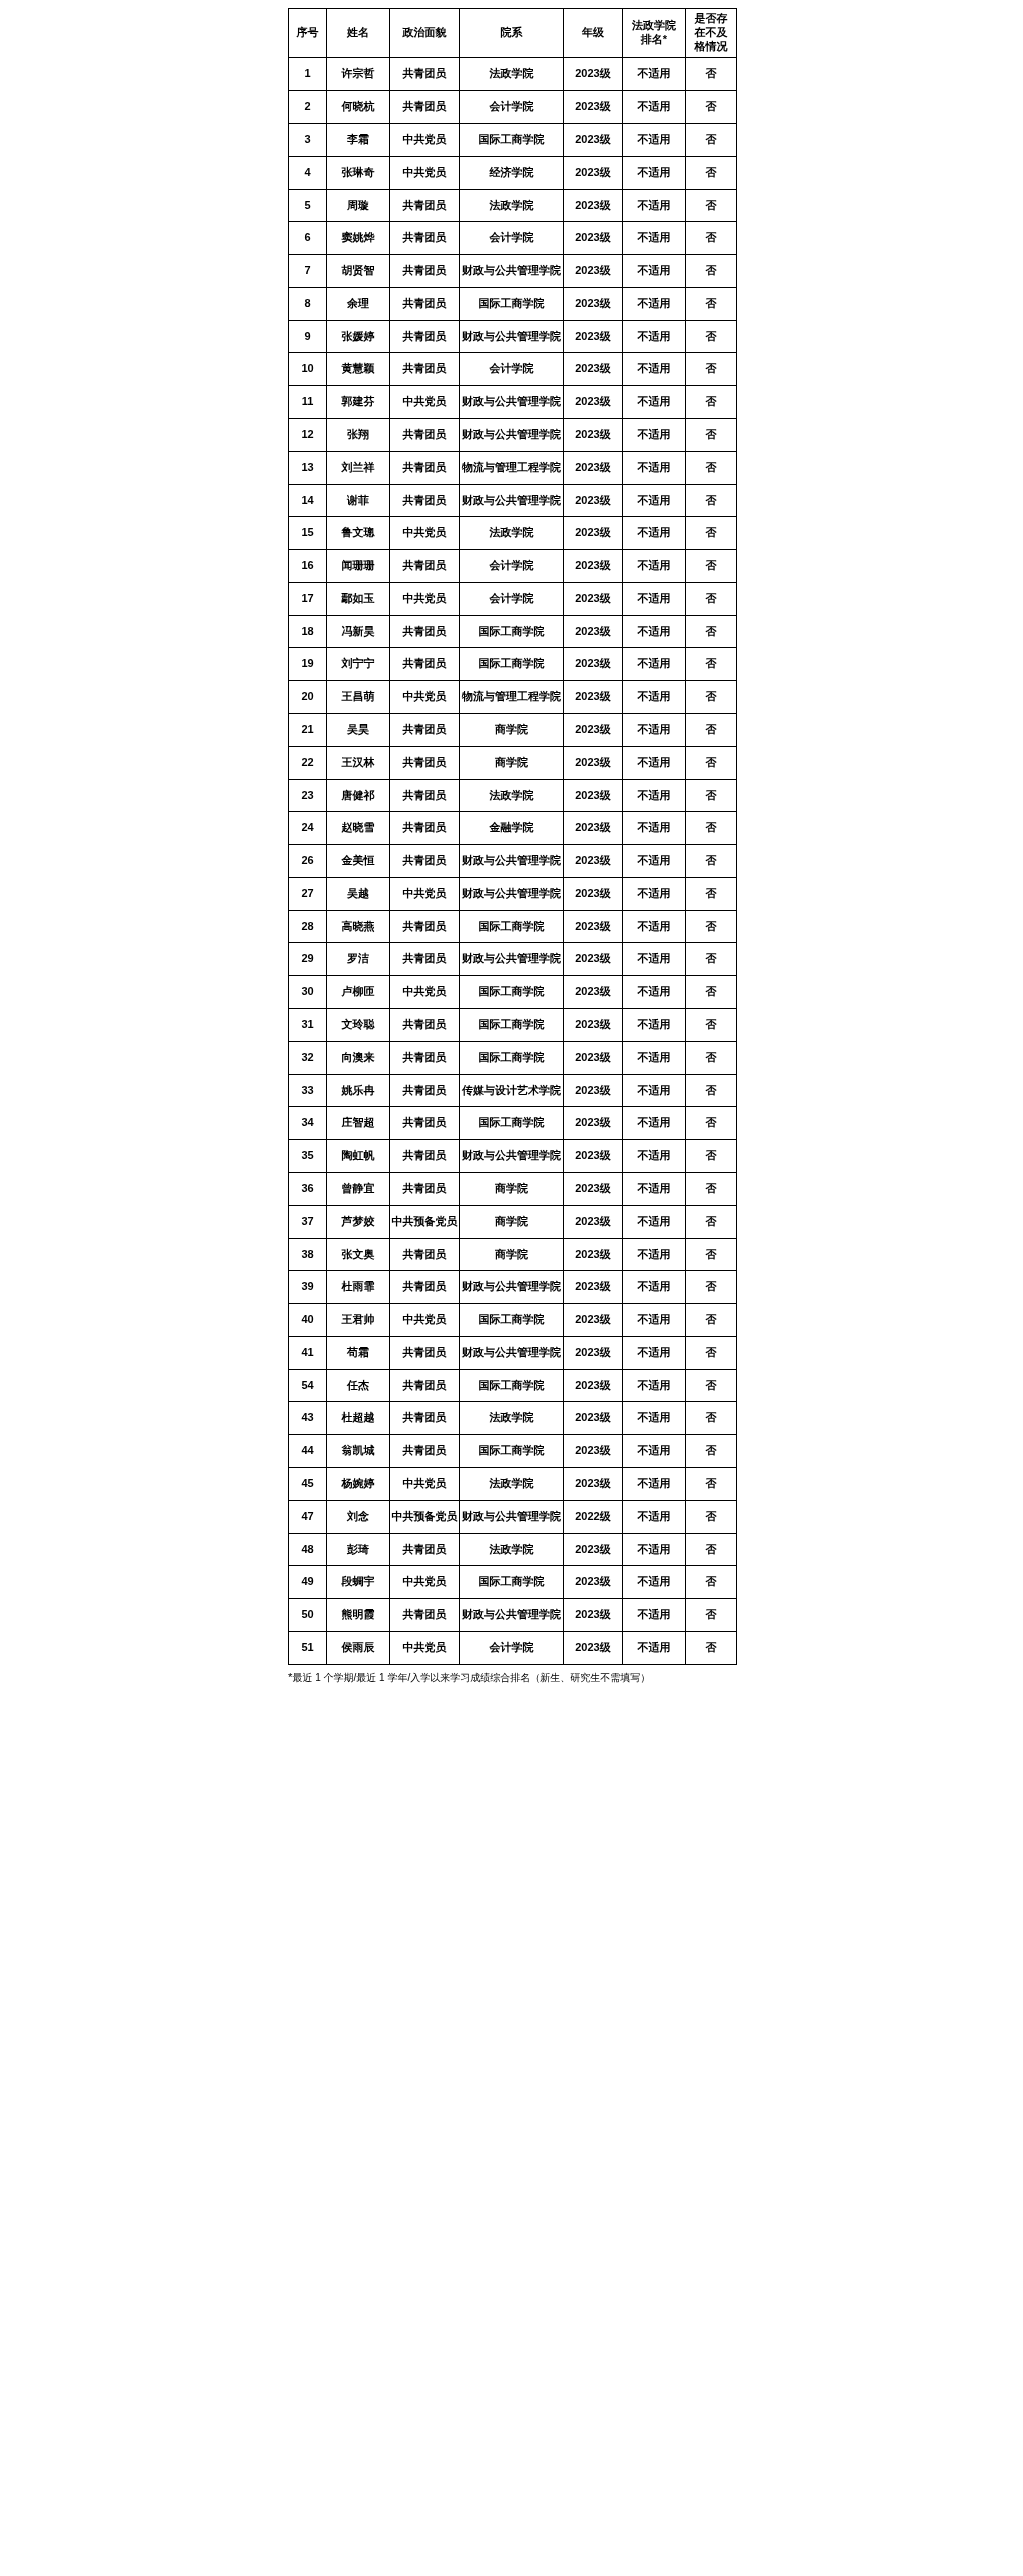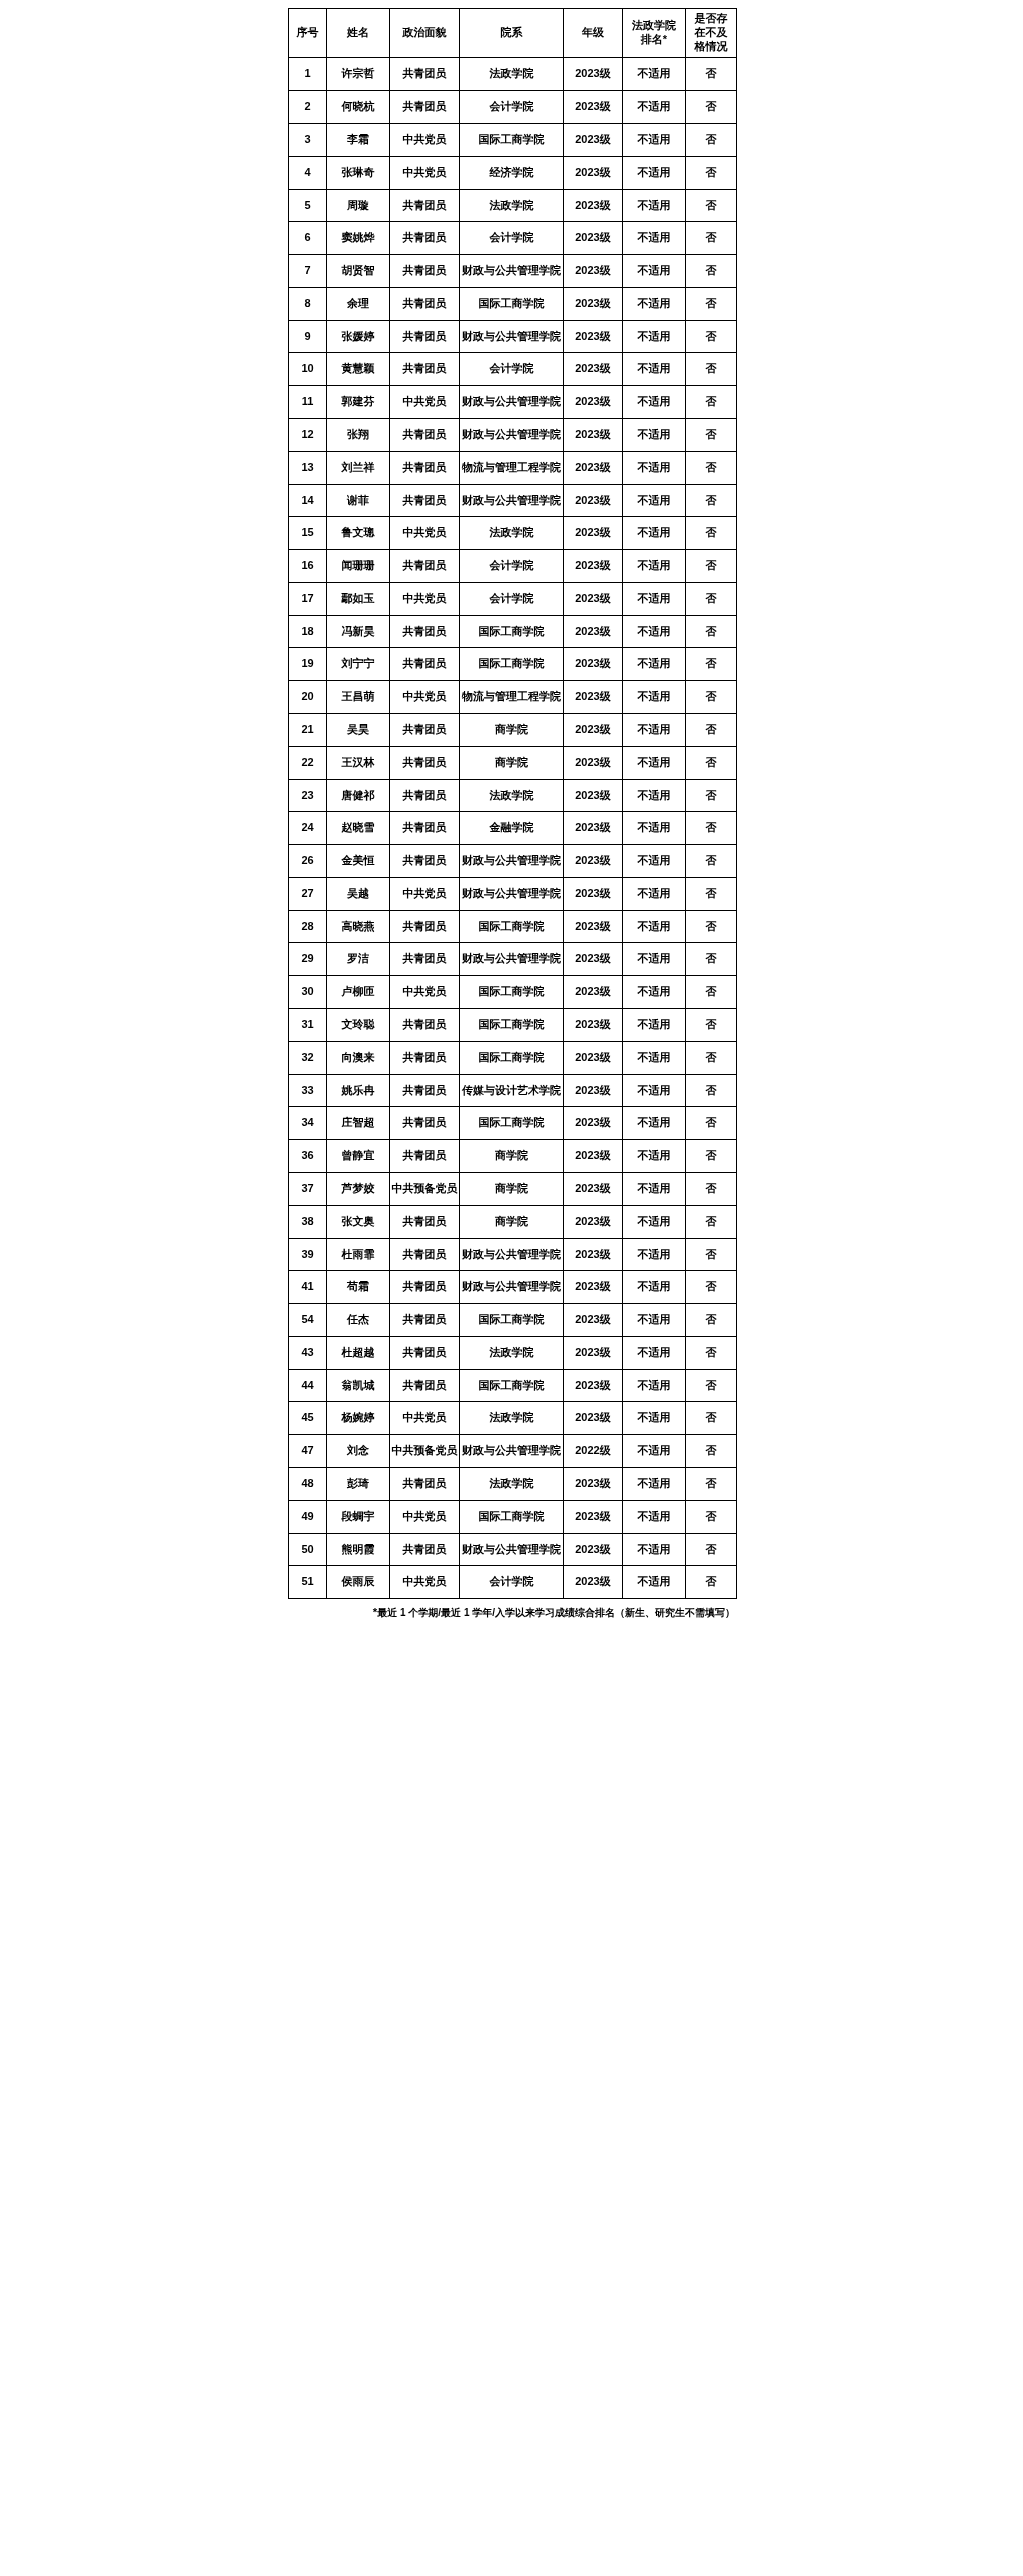--- a/index.html
+++ b/index.html
@@ -54,22 +54,22 @@
   col.c-name { width: 63px; }
   col.c-pol  { width: 70px; }
   col.c-dept { width: 104px; }
   col.c-grade{ width: 59px; }
   col.c-rank { width: 63px; }
   col.c-fail { width: 51px; }
   .footnote {
     width: 447px;
     margin: 5.7px auto 0 auto;
     font-size: 10px;
-    font-weight: bold;
-    text-align: right;
+    font-weight: normal;
+    text-align: left;
     line-height: 1.4;
   }
   .footnote .star { font-size: 11.4px; }
 </style>
 </head>
 <body>
 
 <div class="page">
 
   <div class="table-wrap">
@@ -393,20 +393,29 @@
           <tr>
             <td>34</td>
             <td>庄智超</td>
             <td>共青团员</td>
             <td>国际工商学院</td>
             <td>2023级</td>
             <td>不适用</td>
             <td>否</td>
           </tr>
           <tr>
+            <td>35</td>
+            <td>陶虹帆</td>
+            <td>共青团员</td>
+            <td>财政与公共管理学院</td>
+            <td>2023级</td>
+            <td>不适用</td>
+            <td>否</td>
+          </tr>
+          <tr>
             <td>36</td>
             <td>曾静宜</td>
             <td>共青团员</td>
             <td>商学院</td>
             <td>2023级</td>
             <td>不适用</td>
             <td>否</td>
           </tr>
           <tr>
             <td>37</td>
@@ -424,20 +433,29 @@
             <td>商学院</td>
             <td>2023级</td>
             <td>不适用</td>
             <td>否</td>
           </tr>
           <tr>
             <td>39</td>
             <td>杜雨霏</td>
             <td>共青团员</td>
             <td>财政与公共管理学院</td>
+            <td>2023级</td>
+            <td>不适用</td>
+            <td>否</td>
+          </tr>
+          <tr>
+            <td>40</td>
+            <td>王君帅</td>
+            <td>中共党员</td>
+            <td>国际工商学院</td>
             <td>2023级</td>
             <td>不适用</td>
             <td>否</td>
           </tr>
           <tr>
             <td>41</td>
             <td>苟霜</td>
             <td>共青团员</td>
             <td>财政与公共管理学院</td>
             <td>2023级</td>

